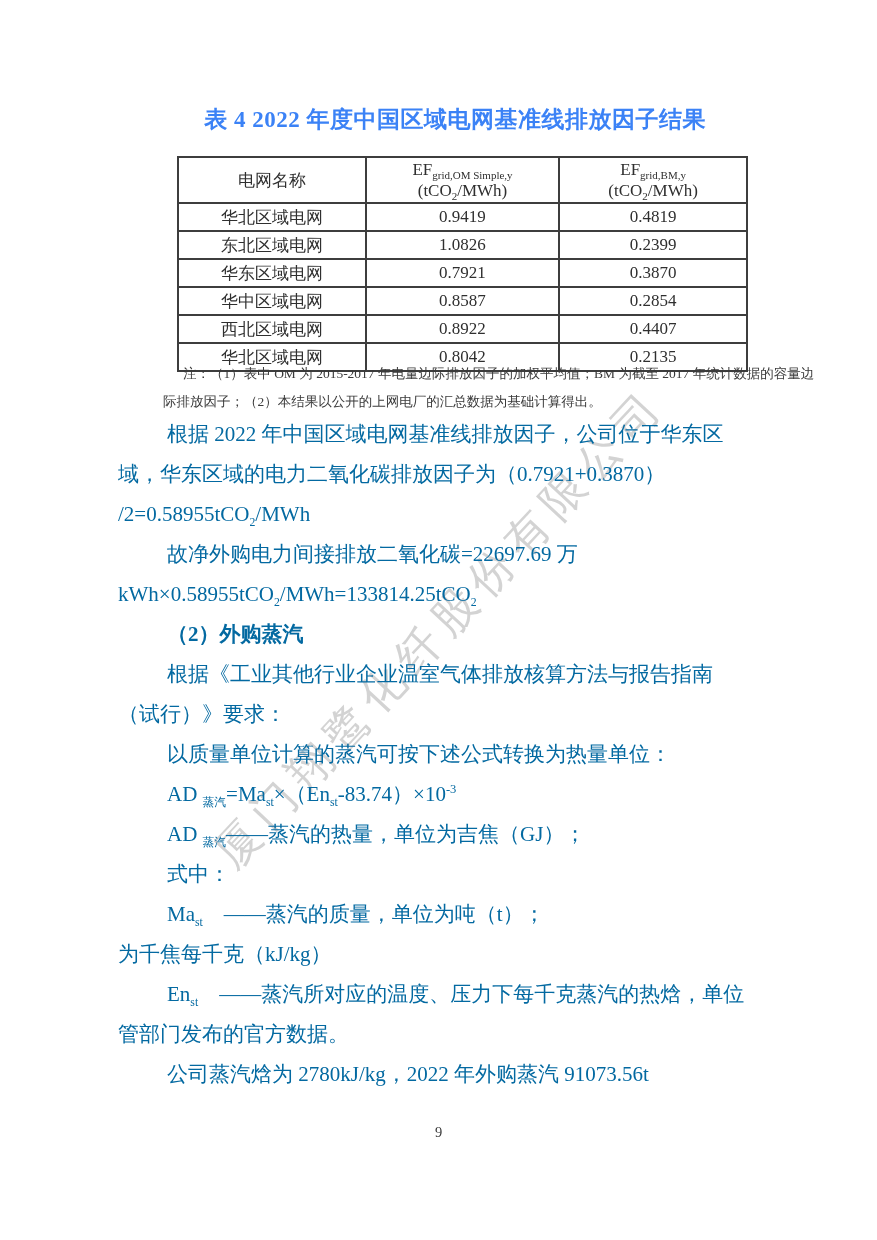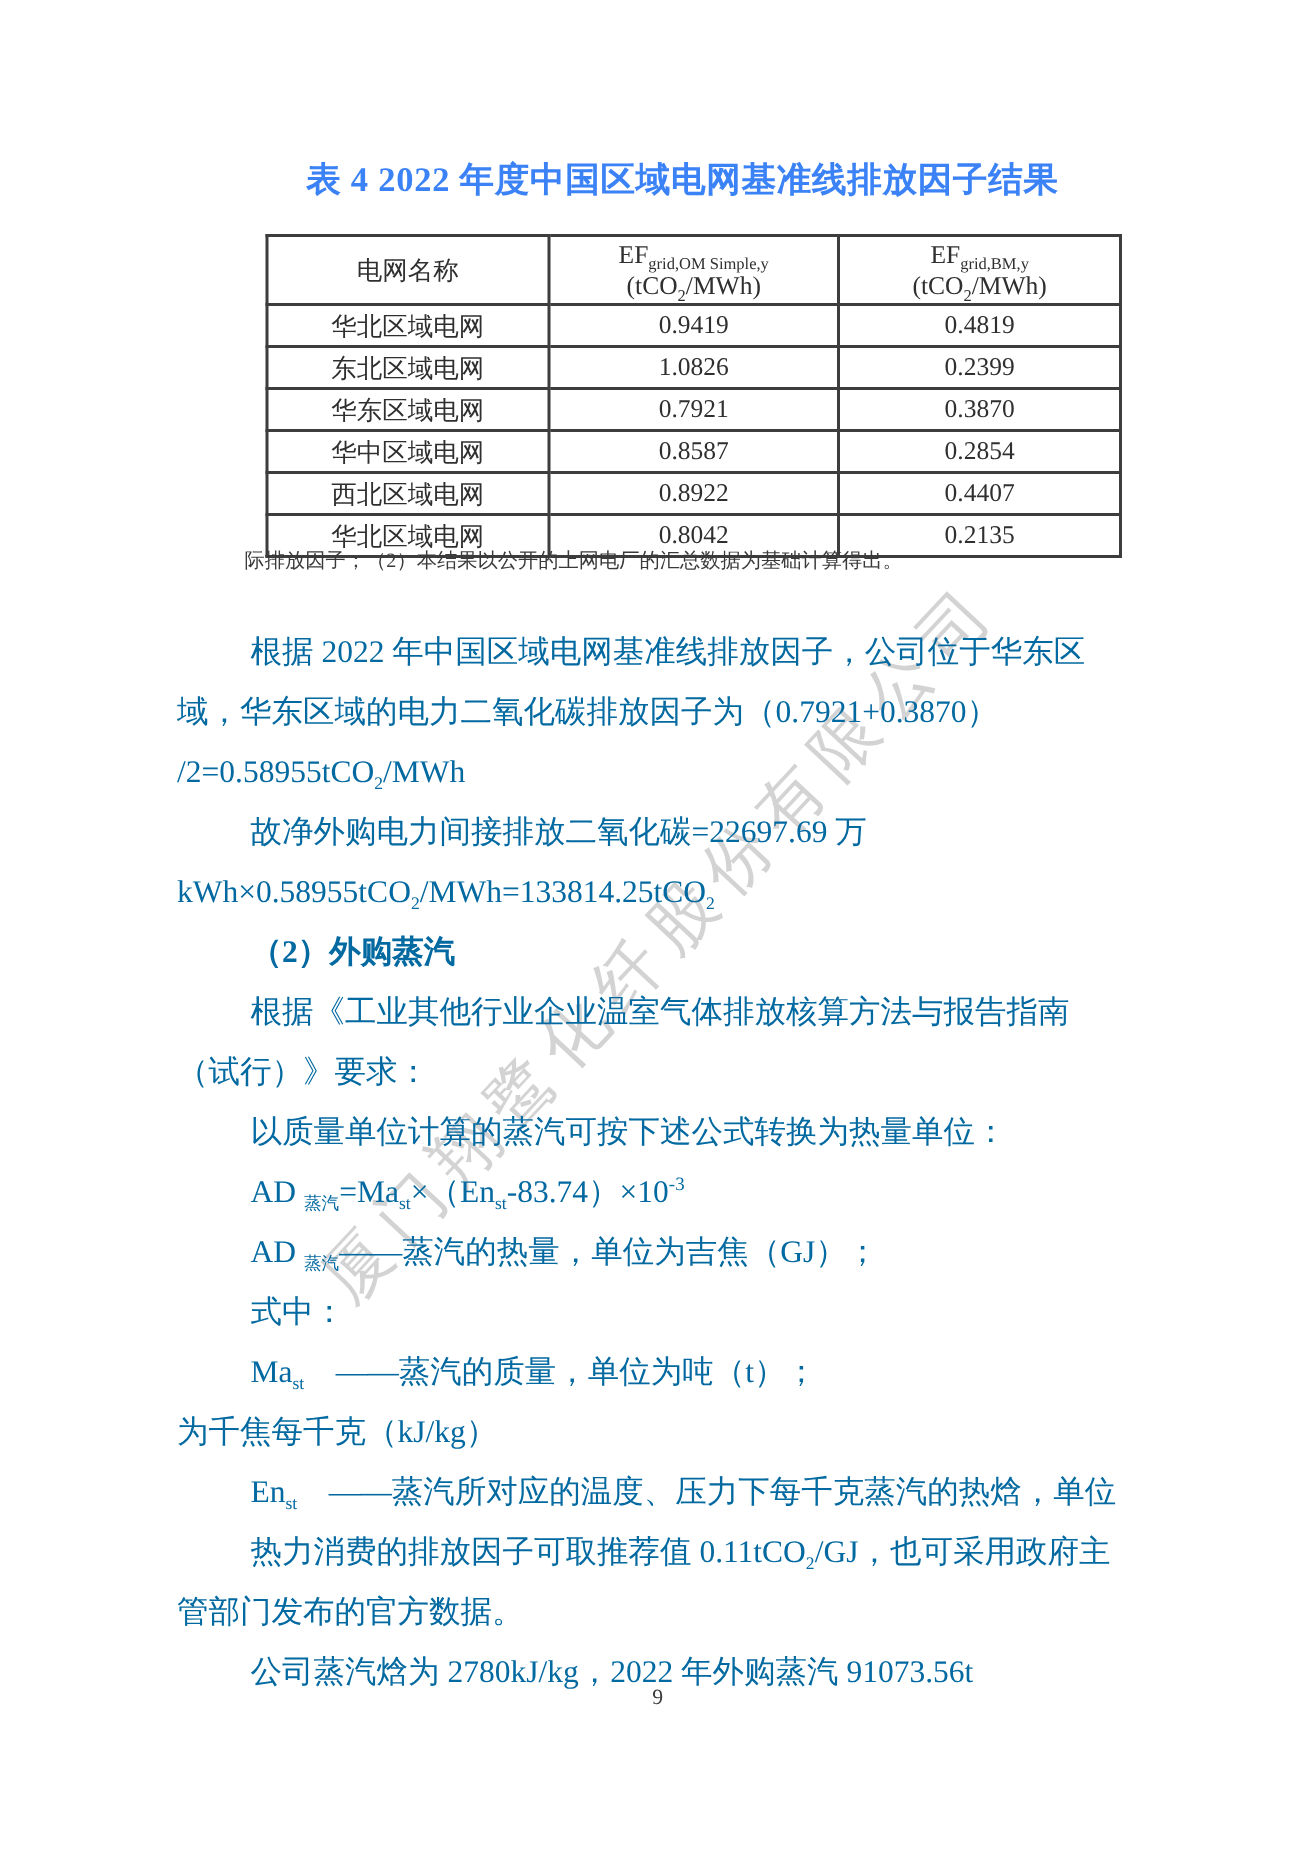--- a/index.html
+++ b/index.html
@@ -112,40 +112,40 @@
       </tr>
       <tr>
         <td>华北区域电网</td>
         <td>0.8042</td>
         <td>0.2135</td>
       </tr>
     </tbody>
       </table>
 
     <div class="note">
+      <div class="nline first">注：（1）表中 OM 为 2015-2017 年电量边际排放因子的加权平均值；BM 为截至 2017 年统计数据的容量边</div>
       <div class="nline">际排放因子；（2）本结果以公开的上网电厂的汇总数据为基础计算得出。</div>
     </div>
 
     <div class="bodytext">
       <div class="bline indent">根据 2022 年中国区域电网基准线排放因子，公司位于华东区</div>
       <div class="bline">域，华东区域的电力二氧化碳排放因子为（0.7921+0.3870）</div>
       <div class="bline">/2=0.58955tCO<sub>2</sub>/MWh</div>
       <div class="bline indent">故净外购电力间接排放二氧化碳=22697.69 万</div>
       <div class="bline">kWh×0.58955tCO<sub>2</sub>/MWh=133814.25tCO<sub>2</sub></div>
       <div class="bline indent bold">（2）外购蒸汽</div>
       <div class="bline indent">根据《工业其他行业企业温室气体排放核算方法与报告指南</div>
       <div class="bline">（试行）》要求：</div>
       <div class="bline indent">以质量单位计算的蒸汽可按下述公式转换为热量单位：</div>
       <div class="bline indent">AD <sub>蒸汽</sub>=Ma<sub>st</sub>×（En<sub>st</sub>-83.74）×10<sup>-3</sup></div>
       <div class="bline indent">AD <sub>蒸汽</sub>——蒸汽的热量，单位为吉焦（GJ）；</div>
       <div class="bline indent">式中：</div>
       <div class="bline indent">Ma<sub>st</sub>　——蒸汽的质量，单位为吨（t）；</div>
       <div class="bline">为千焦每千克（kJ/kg）</div>
       <div class="bline indent">En<sub>st</sub>　——蒸汽所对应的温度、压力下每千克蒸汽的热焓，单位</div>
-      <div class="bline indent">热力消费的排放因子可取推荐值 0.11tCO<sub>2</sub>/GJ，也可采用政府主</div>
       <div class="bline">管部门发布的官方数据。</div>
       <div class="bline indent">公司蒸汽焓为 2780kJ/kg，2022 年外购蒸汽 91073.56t</div>
     </div>
 
     <div class="pagenum">9</div>
 
   </div>
 </div>
 
 </body></html>

